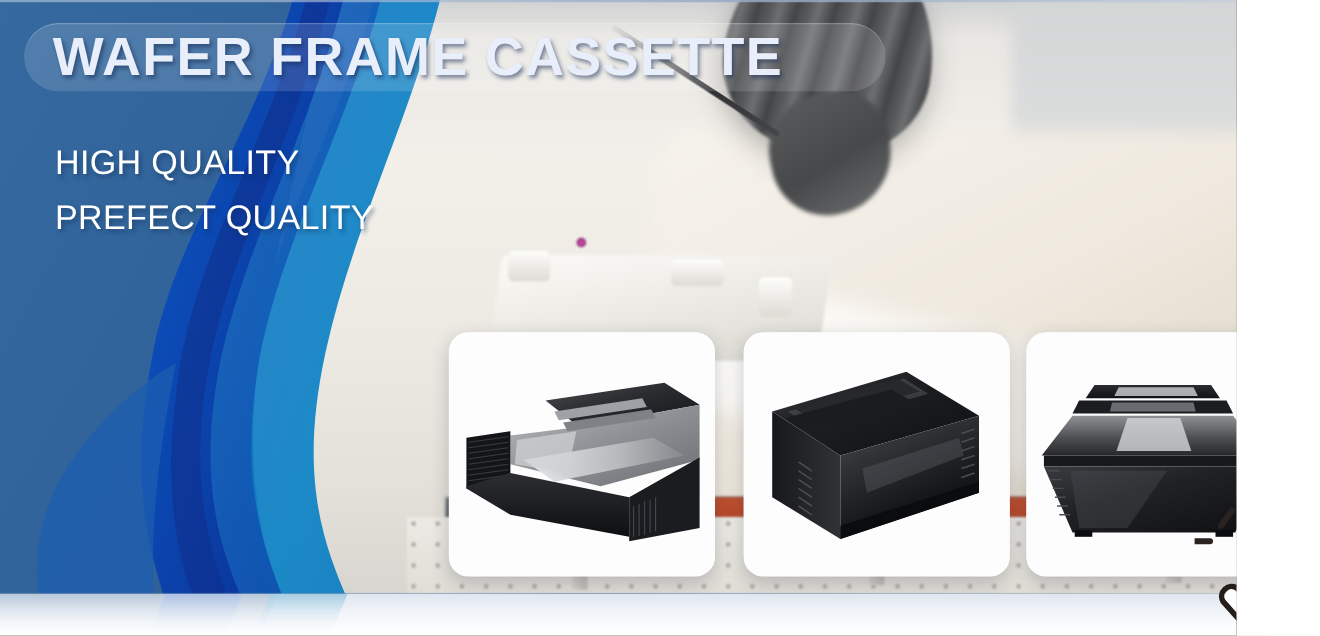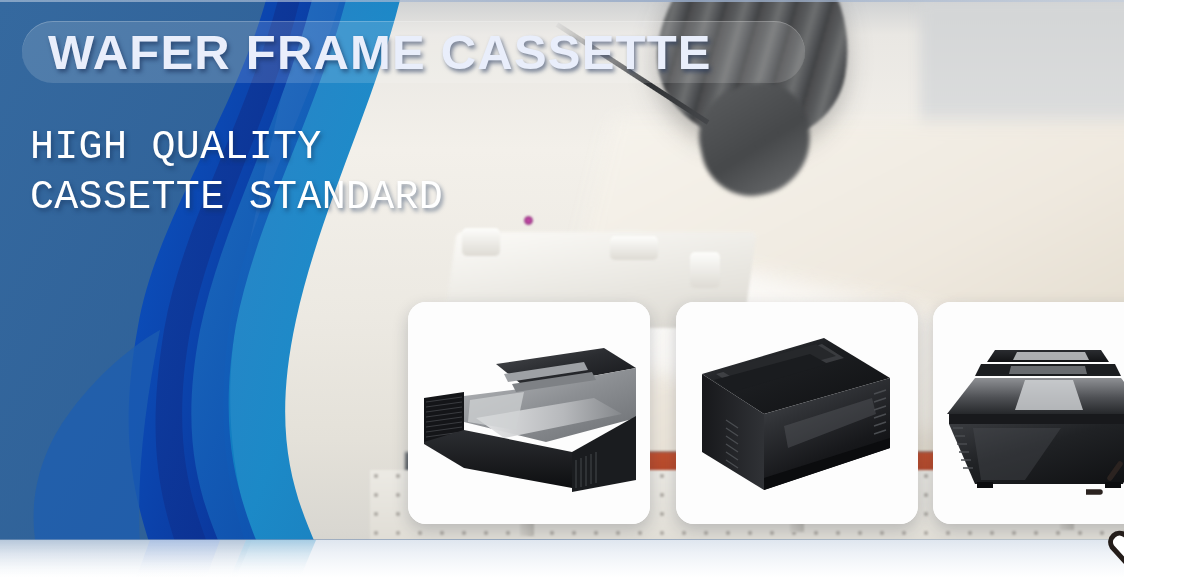--- a/index.html
+++ b/index.html
@@ -141,28 +141,27 @@
     position:absolute;left:48px;top:24px;
     font-size:49px;font-weight:bold;
     letter-spacing:1.2px;
     color:#e9eefb;
     white-space:nowrap;
     text-shadow:2px 3px 4px rgba(20,40,80,.55);
   }
 
   
   .subtitle{
-    position:absolute;left:30px;top:123px;
+    position:absolute;left:50px;top:123px;
     color:#ffffff;
-    font-size:40px;
+    font-size:31px;
     line-height:50px;
     letter-spacing:.3px;
     text-shadow:2px 3px 4px rgba(20,45,85,.5);
     white-space:nowrap;
-    font-family:Liberation Mono, monospace;
   }
   .subtitle div{margin:0;padding:0;}
 
   
   .card{
     position:absolute;
     width:242px;height:222px;
     background:#fdfdfd;
     border-radius:18px;
     box-shadow:0 6px 16px rgba(30,40,60,.22);
@@ -274,21 +273,21 @@
       <path d="M140,545 L36,545 C28,500 40,452 70,412 C104,366 142,340 160,330
                C146,400 136,474 140,545 Z" fill="#1D5EB0" opacity="0.75"></path>
     </svg>
   </div>
 
   <div class="title-pill"></div>
   <div class="title">WAFER FRAME CASSETTE</div>
 
   <div class="subtitle">
     <div>HIGH QUALITY</div>
-    <div>CASSETTE STANDARD</div>
+    <div>PREFECT QUALITY</div>
   </div>
 
   <div class="card card1">
     <svg viewBox="0 0 242 222" xmlns="http://www.w3.org/2000/svg">
       <defs>
         <linearGradient id="c1top" x1="0" y1="0" x2="1" y2="1">
           <stop offset="0%" stop-color="#4a4c50"></stop>
           <stop offset="45%" stop-color="#2a2c30"></stop>
           <stop offset="100%" stop-color="#141518"></stop>
         </linearGradient>

